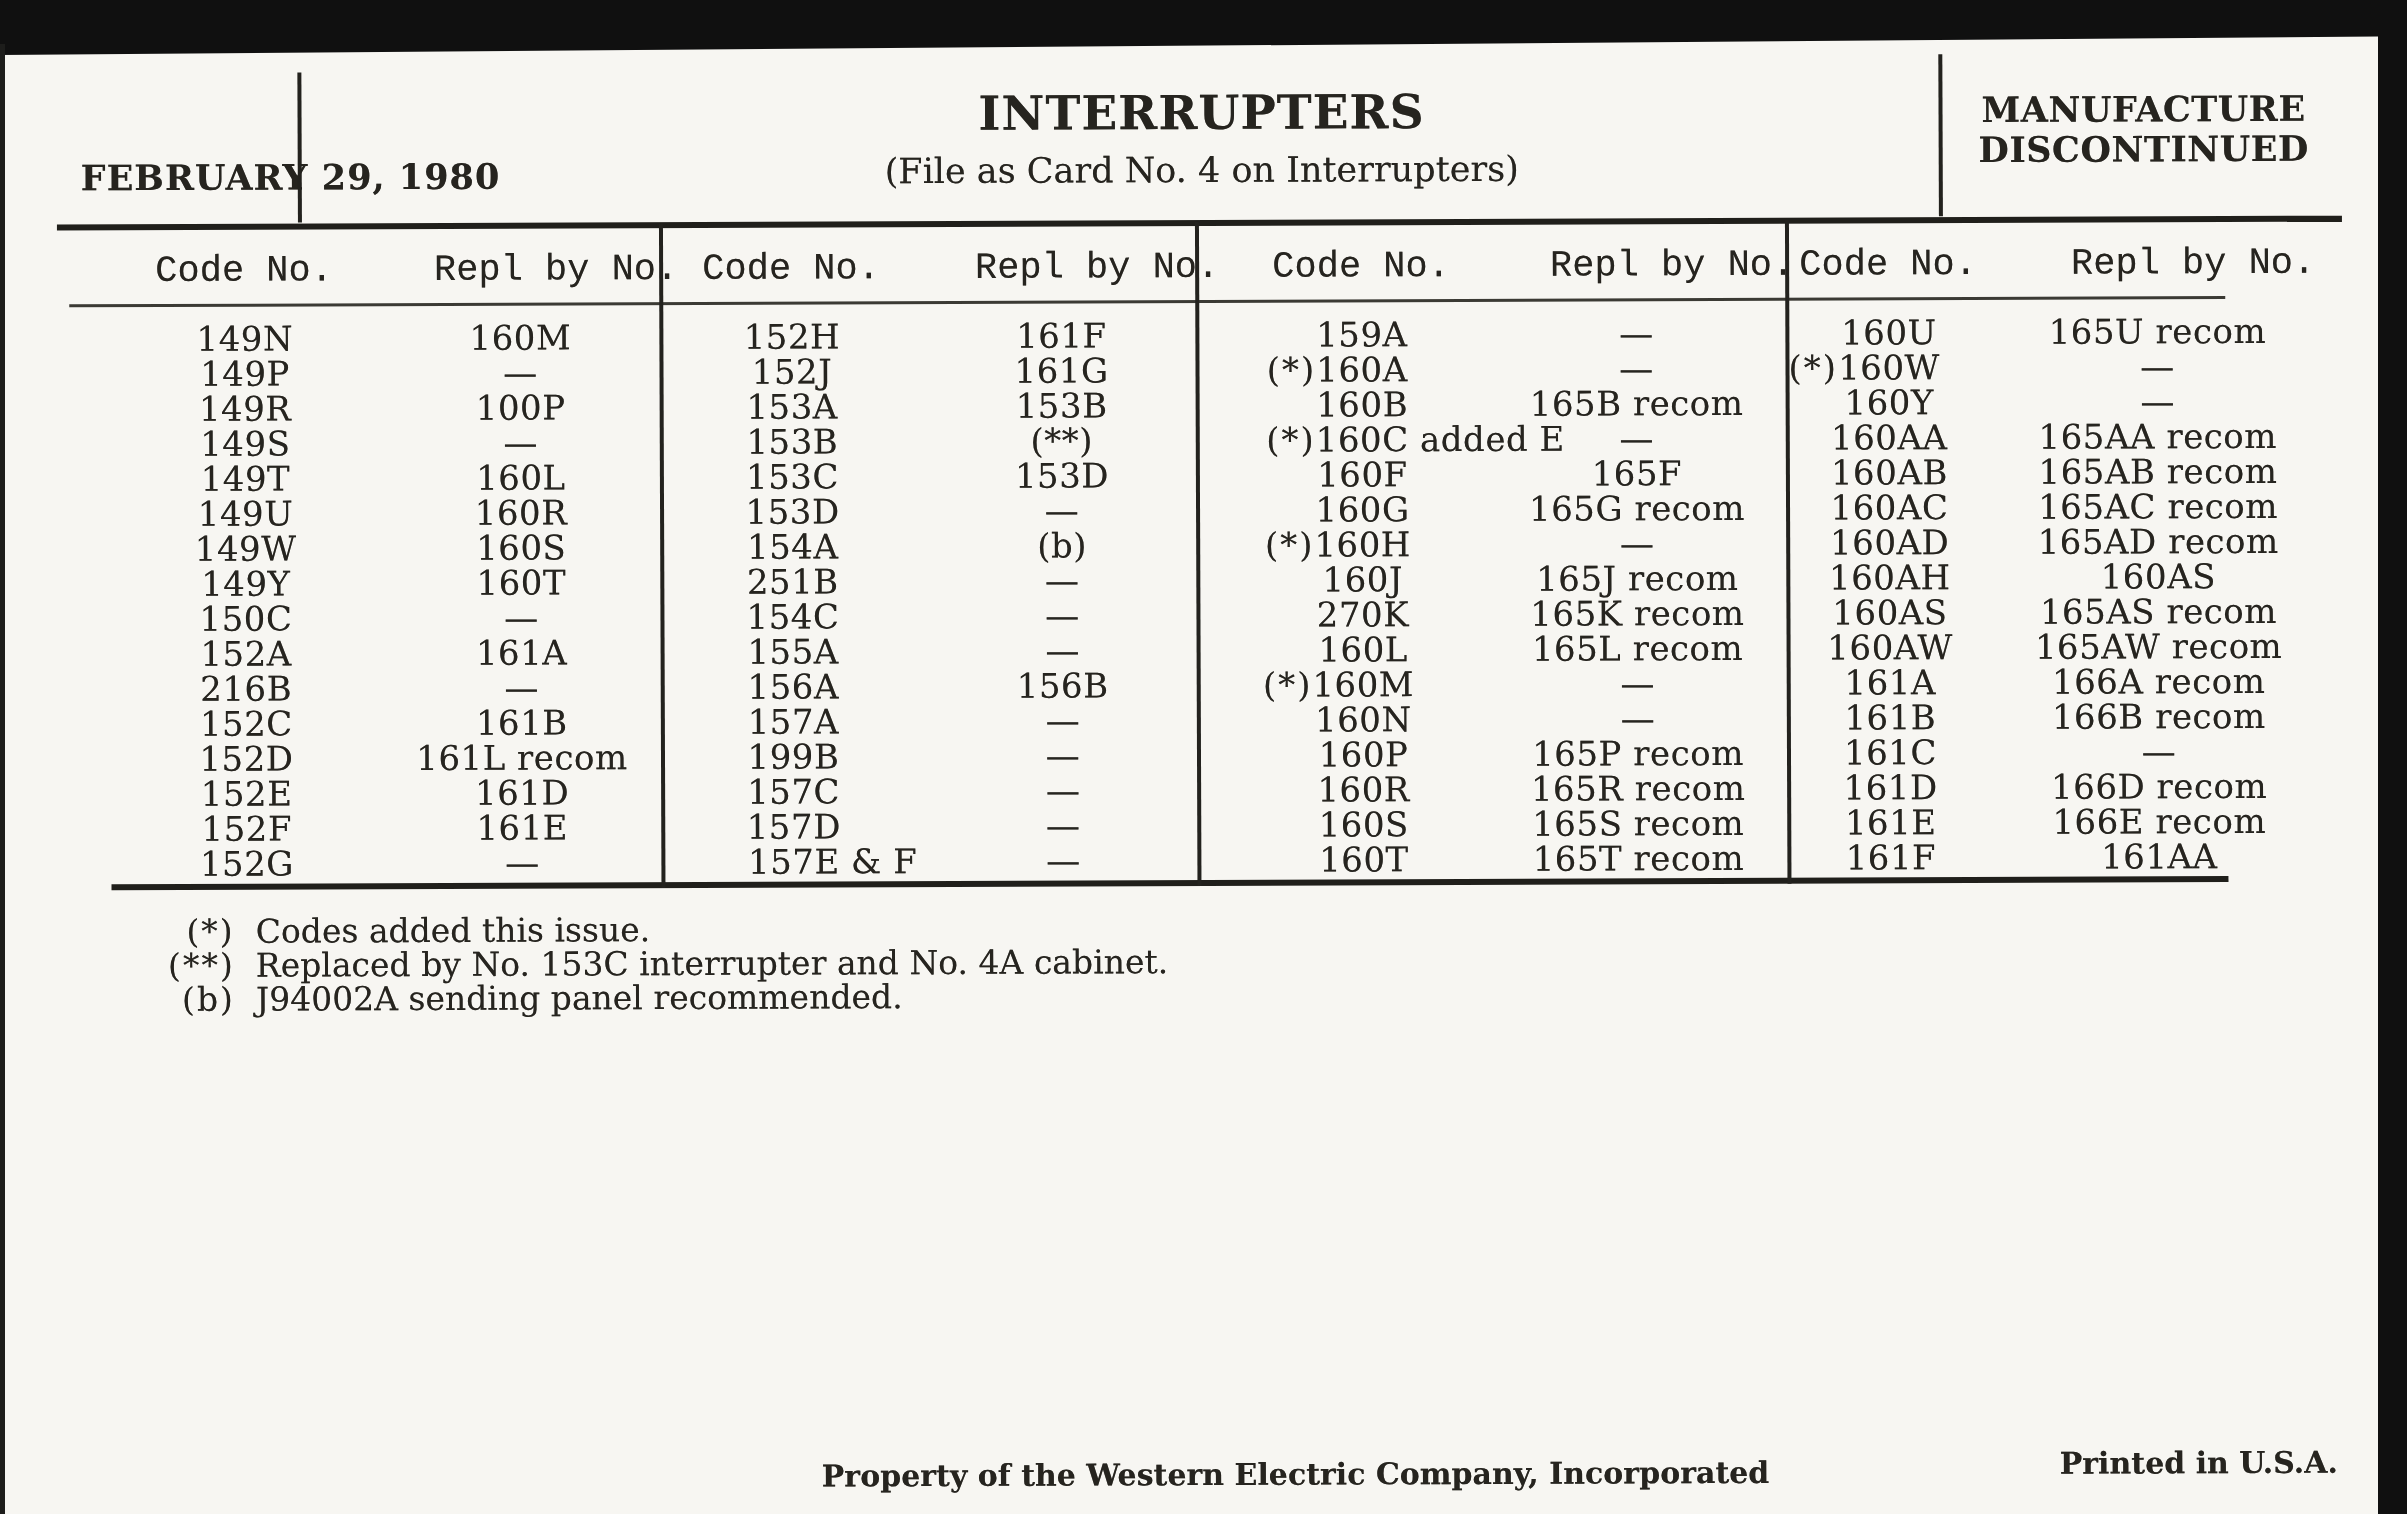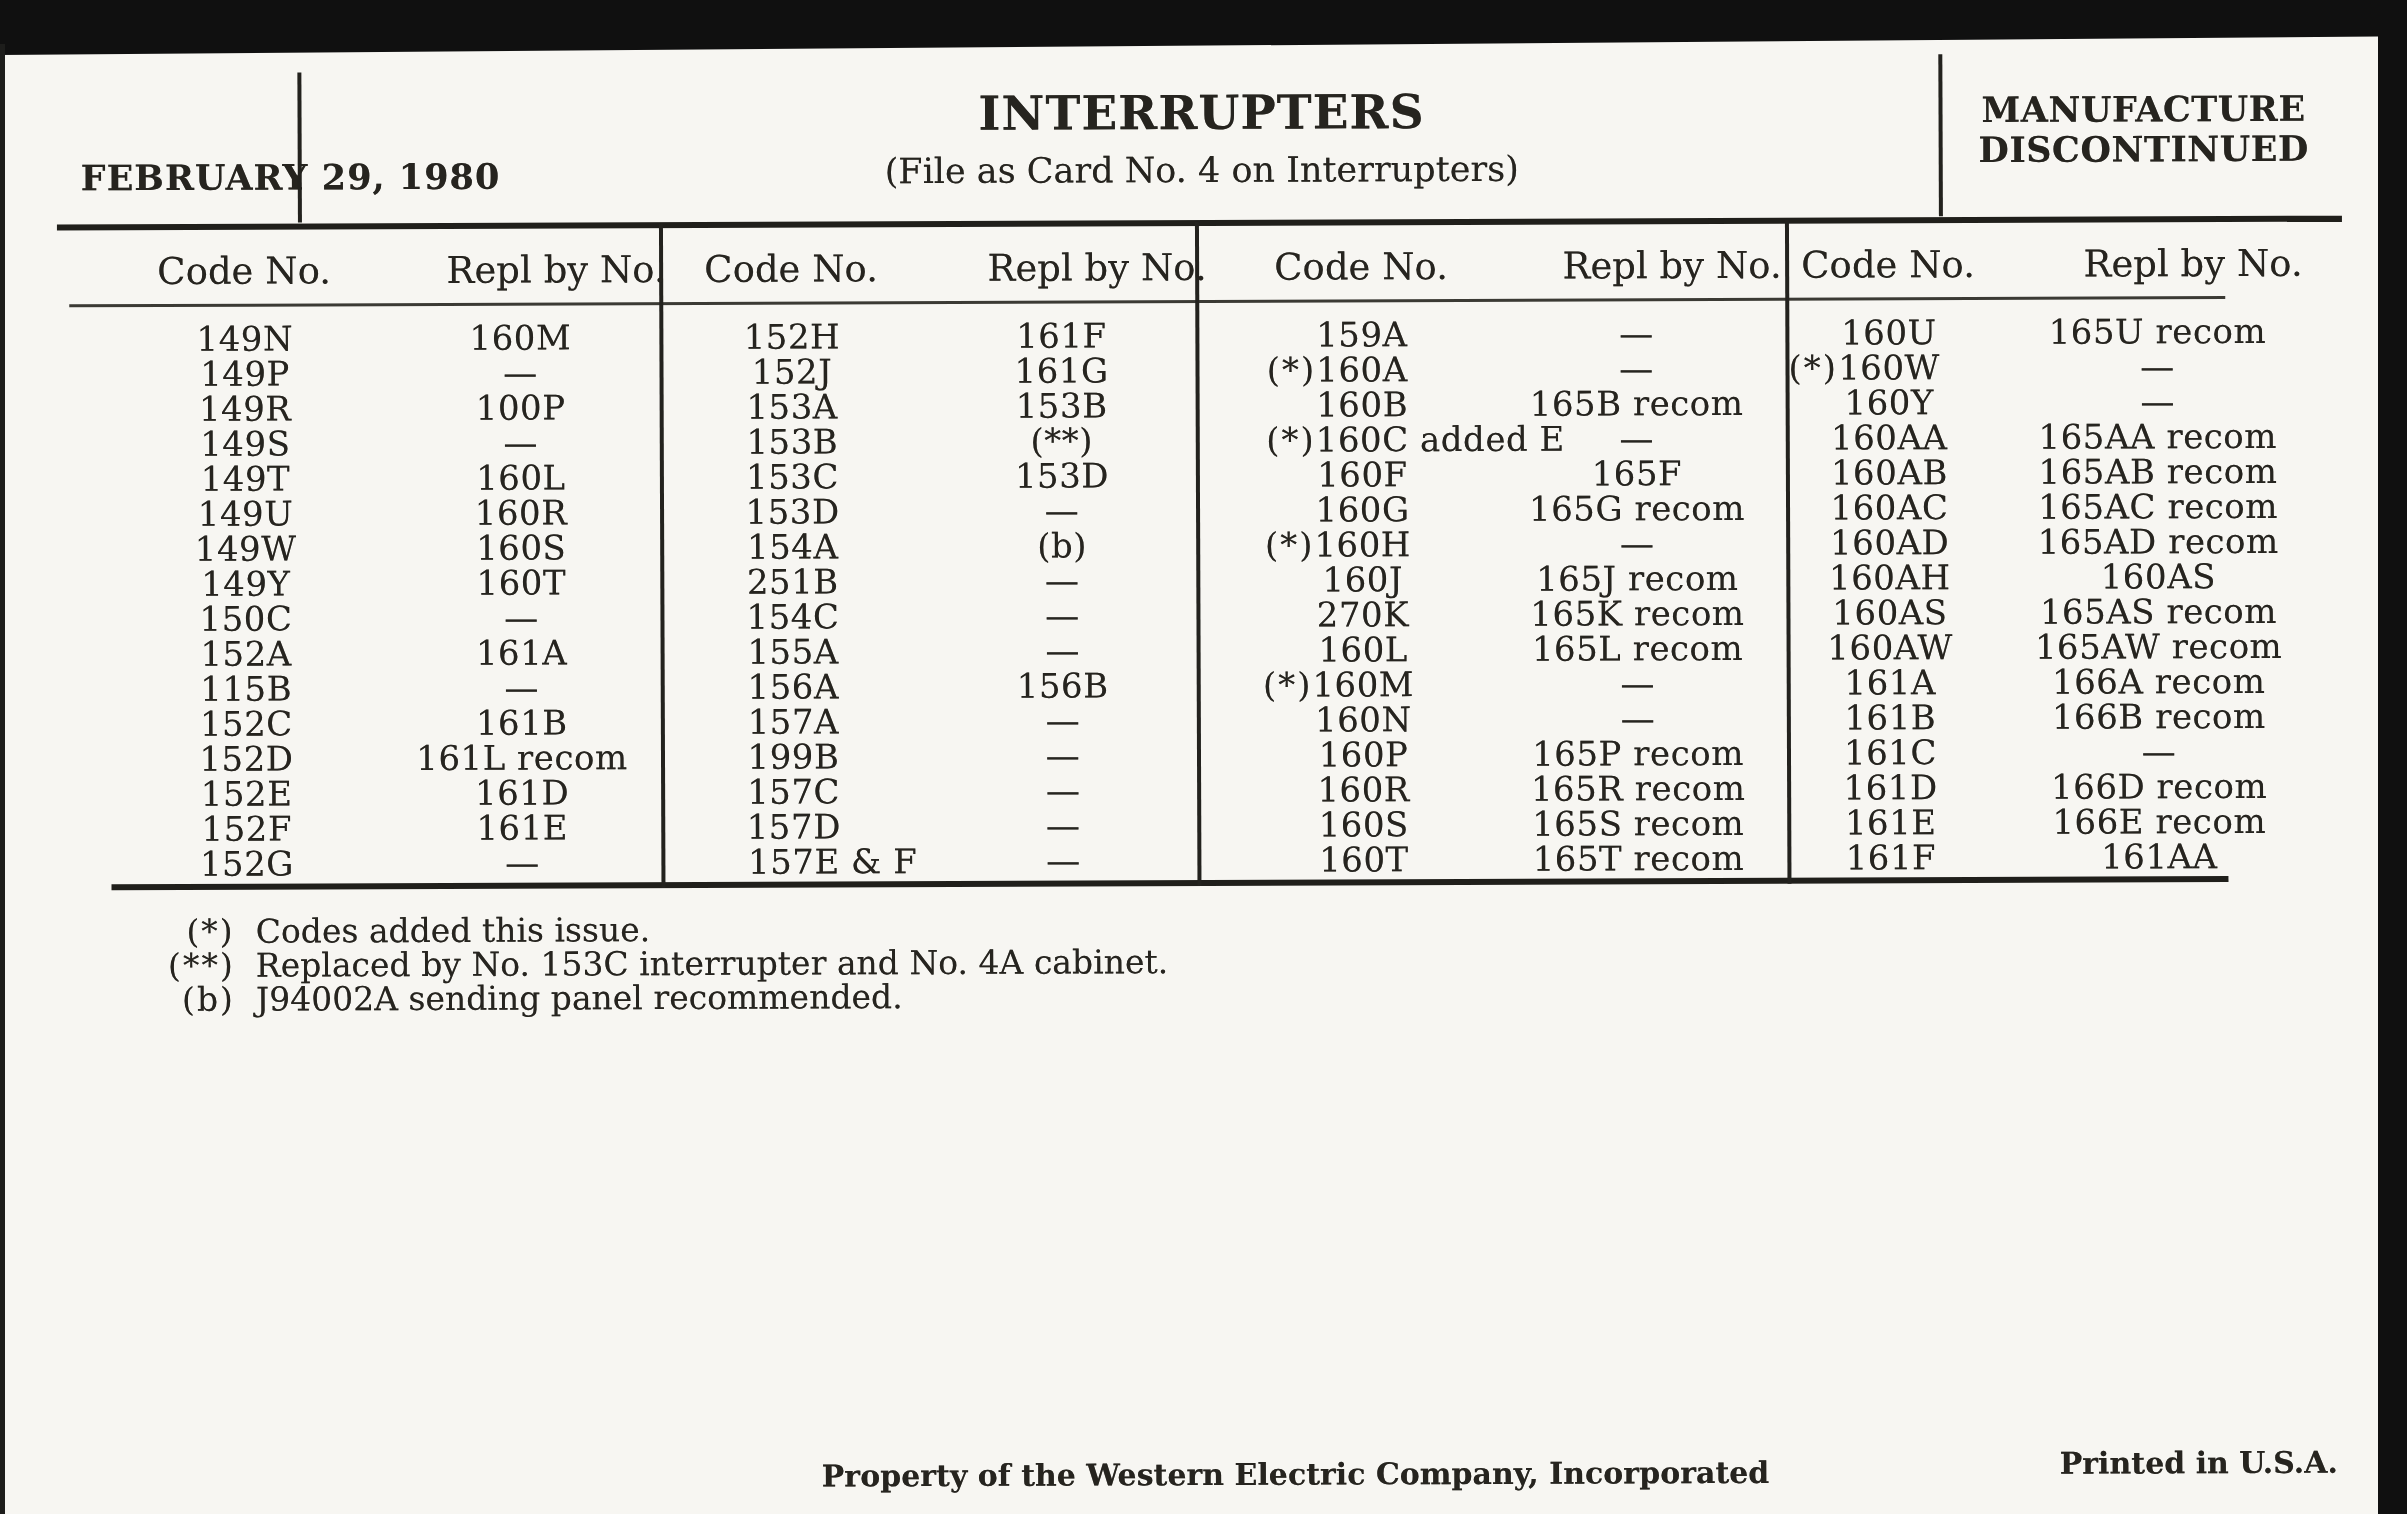--- a/index.html
+++ b/index.html
@@ -30,21 +30,21 @@
   #rule-head{left:71px;top:300px;width:2156px;height:3px;background:#3b3a34;}
   #rule-bottom{left:111px;top:880px;width:2117px;height:6px;background:#201f1b;}
   .vdiv{top:222px;width:4px;height:664px;background:#23221e;position:absolute;}
   #vdiv-1{left:661px;} #vdiv-2{left:1197px;} #vdiv-3{left:1787px;}
   
   .col-group{position:absolute;left:0;top:0;width:2408px;}
   .g1{--cc:246px;--rc:522px;}
   .g2{--cc:793px;--rc:1063px;}
   .g3{--cc:1363px;--rc:1638px;}
   .g4{--cc:1890px;--rc:2159px;}
-  .col-head{position:absolute;top:246px;transform:translateX(-50%);font-size:37px;white-space:nowrap;}
+  .col-head{position:absolute;top:246px;transform:translateX(-50%);font-size:37px;white-space:nowrap;font-family:Liberation Mono, monospace;}
   .code-head{left:var(--cc);}
   .repl-head{left:var(--rc);margin-left:36px;}
   .rows{position:absolute;top:318px;left:0;width:2408px;}
   .row{position:relative;height:35px;}
   .cell{position:absolute;top:0;height:35px;line-height:35px;text-align:center;font-size:34px;letter-spacing:0.5px;white-space:nowrap;}
   .code-cell{left:calc(var(--cc) - 168px);width:337px;}
   .repl-cell{left:calc(var(--rc) - 198px);width:396px;}
   .code-wrap{position:relative;display:inline-block;}
   .prefix{position:absolute;right:100%;letter-spacing:2px;}
   .suffix{position:absolute;left:100%;white-space:pre;}
@@ -131,21 +131,21 @@
           <span class="cell code-cell ink"><span class="code-wrap"><span class="prefix"></span><span>150C</span><span class="suffix"></span></span></span>
           <span class="cell repl-cell ink">—</span>
         </div>
 
         <div class="row">
           <span class="cell code-cell ink"><span class="code-wrap"><span class="prefix"></span><span>152A</span><span class="suffix"></span></span></span>
           <span class="cell repl-cell ink">161A</span>
         </div>
 
         <div class="row">
-          <span class="cell code-cell ink"><span class="code-wrap"><span class="prefix"></span><span>115B</span><span class="suffix"></span></span></span>
+          <span class="cell code-cell ink"><span class="code-wrap"><span class="prefix"></span><span>216B</span><span class="suffix"></span></span></span>
           <span class="cell repl-cell ink">—</span>
         </div>
 
         <div class="row">
           <span class="cell code-cell ink"><span class="code-wrap"><span class="prefix"></span><span>152C</span><span class="suffix"></span></span></span>
           <span class="cell repl-cell ink">161B</span>
         </div>
 
         <div class="row">
           <span class="cell code-cell ink"><span class="code-wrap"><span class="prefix"></span><span>152D</span><span class="suffix"></span></span></span>

